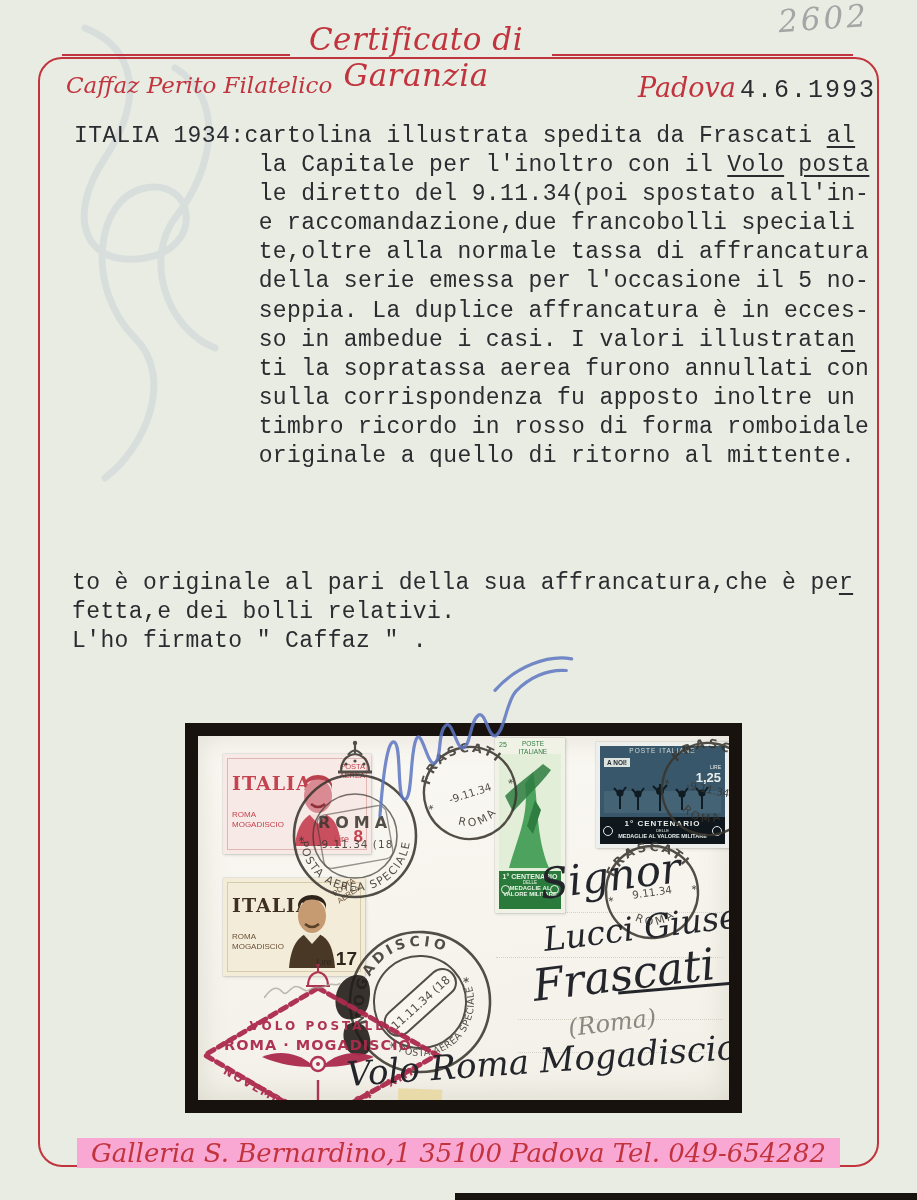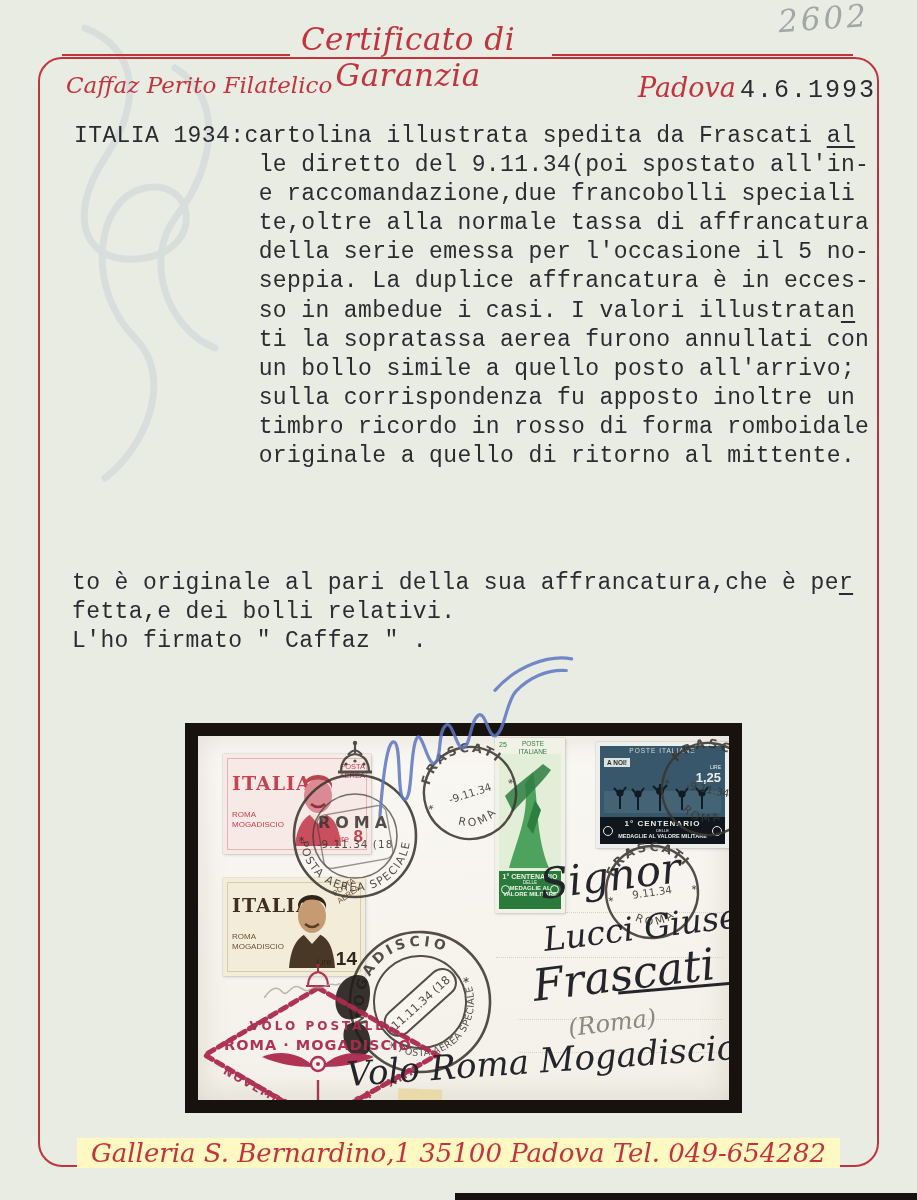--- a/index.html
+++ b/index.html
@@ -21,22 +21,22 @@
   .stamp{position:absolute;box-shadow:0 0 0 .5px rgba(0,0,0,.10),1px 1px 3px rgba(0,0,0,.15);}
   .sframe{position:absolute;inset:4px;pointer-events:none;}
   .pm{position:absolute;opacity:.87;transform-origin:center;}
   .pm text{font-family:"DejaVu Sans",sans-serif;}
   .cachet text{font-family:"DejaVu Sans",sans-serif;}
   .hand{position:absolute;font-family:"DejaVu Serif",serif;font-style:italic;color:#23252b;
         transform:rotate(-7deg);transform-origin:left bottom;white-space:nowrap;}
   .addr-line{position:absolute;border-top:1.5px dotted #d5d1c4;}
   .blob{position:absolute;background:#221d18;opacity:.9;}
   .footer-wrap{position:absolute;left:40px;width:837px;top:1138px;text-align:center;}
-  .footer-wrap span{background:#fef9c3;padding:0 14px;font-size:26px;}
-  .title{position:absolute;left:228px;top:21px;width:360px;text-align:center;
+  .footer-wrap span{background:#f9a8d4;padding:0 14px;font-size:26px;}
+  .title{position:absolute;left:236px;top:21px;width:360px;text-align:center;
         font-size:31px;letter-spacing:.5px;}
 </style>
 </head>
 <body>
 
 <div class="page">
 
   <svg class="abs" style="left:25px;top:8px;opacity:.30;" width="280" height="540" viewBox="0 0 280 540">
     <g fill="none" stroke="#b6c1ce" stroke-width="7" stroke-linecap="round">
       <path d="M60,20 C110,40 120,90 80,150 C40,210 60,260 120,250 C180,240 170,170 120,180 C70,190 60,280 110,330 C150,370 120,440 80,470"></path>
@@ -50,28 +50,28 @@
   <div class="redline" style="left:62px;top:54px;width:228px;"></div>
   <div class="redline" style="left:552px;top:54px;width:301px;"></div>
   <div class="title script">Certificato di Garanzia</div>
   <div class="cert-border"></div>
   <div class="abs script" style="left:66px;top:72px;font-size:23px;">Caffaz Perito Filatelico</div>
   <div class="abs script" style="left:638px;top:72px;font-size:27px;">Padova</div>
   <div class="abs mono" style="left:740px;top:76px;font-size:25px;letter-spacing:2px;">4.6.1993</div>
 
   <div class="abs mono body-text" style="left:74px;top:122px;">
       <div class="tline"><span>ITALIA 1934:cartolina illustrata spedita da Frascati </span><span class="u">al</span></div>
+      <div class="tline"><span>             la Capitale per l'inoltro con il </span><span class="u">Volo</span><span> </span><span class="u">posta</span></div>
       <div class="tline"><span>             le diretto del 9.11.34(poi spostato all'in-</span></div>
       <div class="tline"><span>             e raccomandazione,due francobolli speciali</span></div>
       <div class="tline"><span>             te,oltre alla normale tassa di affrancatura</span></div>
       <div class="tline"><span>             della serie emessa per l'occasione il 5 no-</span></div>
       <div class="tline"><span>             seppia. La duplice affrancatura è in ecces-</span></div>
       <div class="tline"><span>             so in ambedue i casi. I valori illustrata</span><span class="u">n</span></div>
       <div class="tline"><span>             ti la sopratassa aerea furono annullati con</span></div>
-      <div class="tline"><span>             un bollo simile a quello posto all'arrivo;</span></div>
       <div class="tline"><span>             sulla corrispondenza fu apposto inoltre un</span></div>
       <div class="tline"><span>             timbro ricordo in rosso di forma romboidale</span></div>
       <div class="tline"><span>             originale a quello di ritorno al mittente.</span></div>
     </div>
   <div class="abs mono body-text" style="left:72px;top:569px;">
       <div class="tline"><span>to è originale al pari della sua affrancatura,che è pe</span><span class="u">r</span></div>
       <div class="tline"><span>fetta,e dei bolli relativi.</span></div>
       <div class="tline"><span>L'ho firmato " Caffaz " .</span></div>
     </div>
 
@@ -110,21 +110,21 @@
         <div class="abs" style="left:9px;top:54px;width:62px;font-size:8px;color:#6a5136;line-height:10px;">ROMA MOGADISCIO</div>
         <svg class="abs" style="left:58px;top:8px;" width="62" height="84" viewBox="0 0 62 84">
           <path d="M8,82 C10,58 18,52 24,48 L38,48 C46,52 52,58 54,82 Z" fill="#4a3826"></path>
           <ellipse cx="31" cy="30" rx="14" ry="17" fill="#c79b72"></ellipse>
           <path d="M17,24 C17,10 45,10 45,24 L45,18 C42,6 20,6 17,18 Z" fill="#2f241a"></path>
           <path d="M24,38 q7,6 14,0" stroke="#5a4026" stroke-width="2.5" fill="none"></path>
           <path d="M22,48 l9,10 9,-10" fill="#efe6d2"></path>
         </svg>
         <div class="abs" style="right:8px;bottom:6px;color:#2f261b;">
           <span style="font-size:9px;">Lire</span>
-          <span style="font-size:19px;font-weight:bold;">14</span>
+          <span style="font-size:19px;font-weight:bold;">17</span>
         </div>
       </div>
 
       <div class="stamp" style="left:297px;top:2px;width:70px;height:175px;background:#f0f2e6;">
         <div class="abs" style="left:4px;top:3px;font-size:7px;color:#2f7d41;">25</div>
         <div class="abs" style="left:16px;top:2px;width:44px;font-size:6.5px;color:#2f7d41;text-align:center;line-height:7.5px;">POSTE ITALIANE</div>
         <svg class="abs" style="left:4px;top:16px;" width="62" height="117" viewBox="0 0 62 117">
           <rect width="62" height="117" fill="#e3eed8"></rect>
           <path d="M10,114 C20,80 30,60 26,30 L34,18 C40,50 36,80 50,114 Z" fill="#3c9a50" opacity=".9"></path>
           <path d="M6,42 C18,30 30,22 44,10 L52,16 C40,32 24,46 14,58 Z" fill="#2e7d41" opacity=".85"></path>

